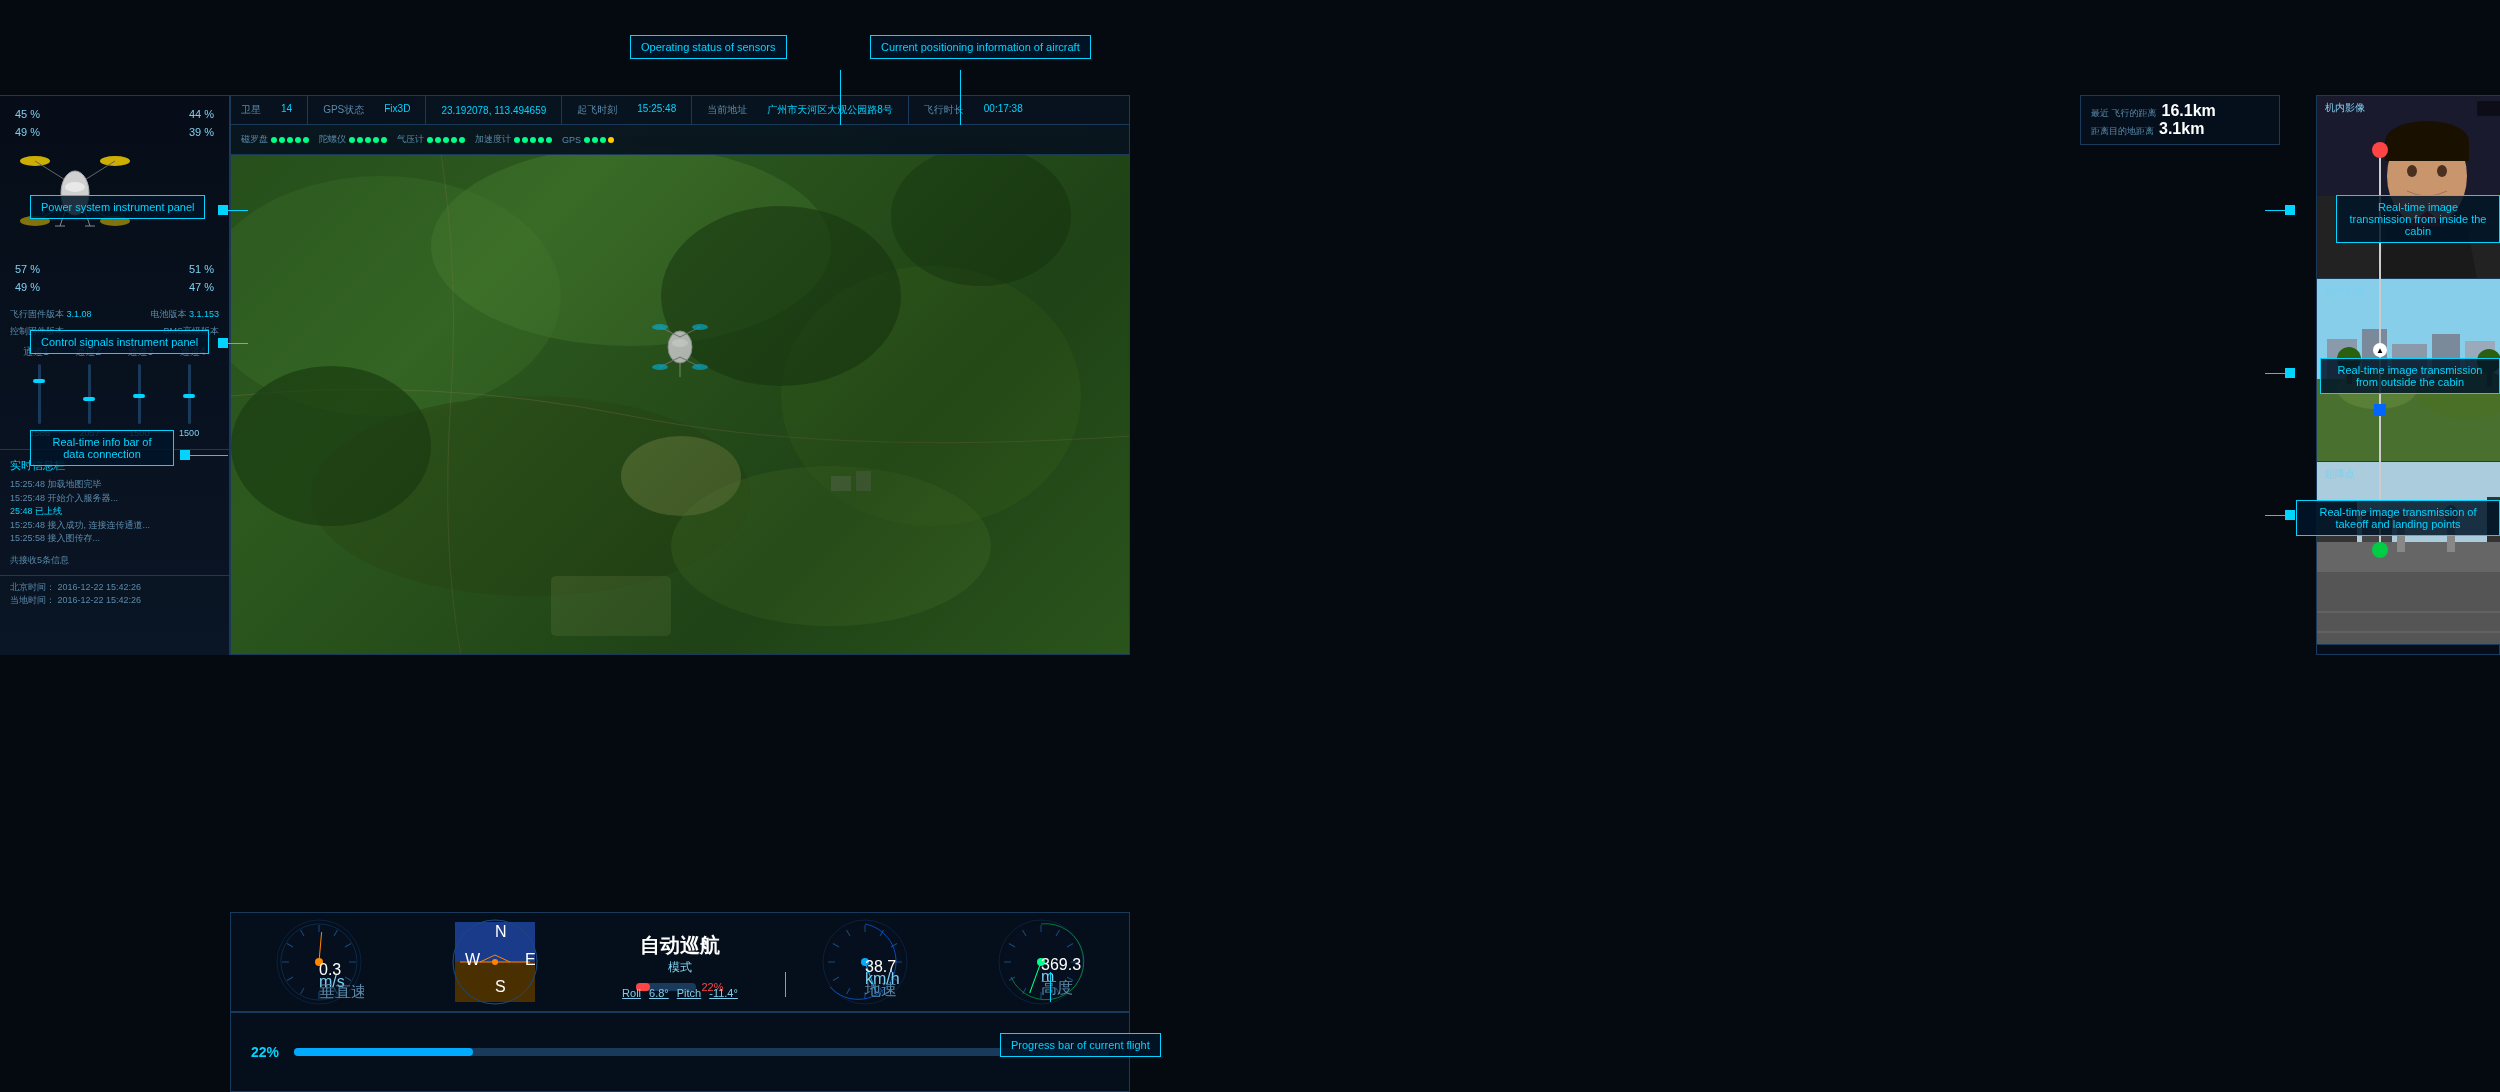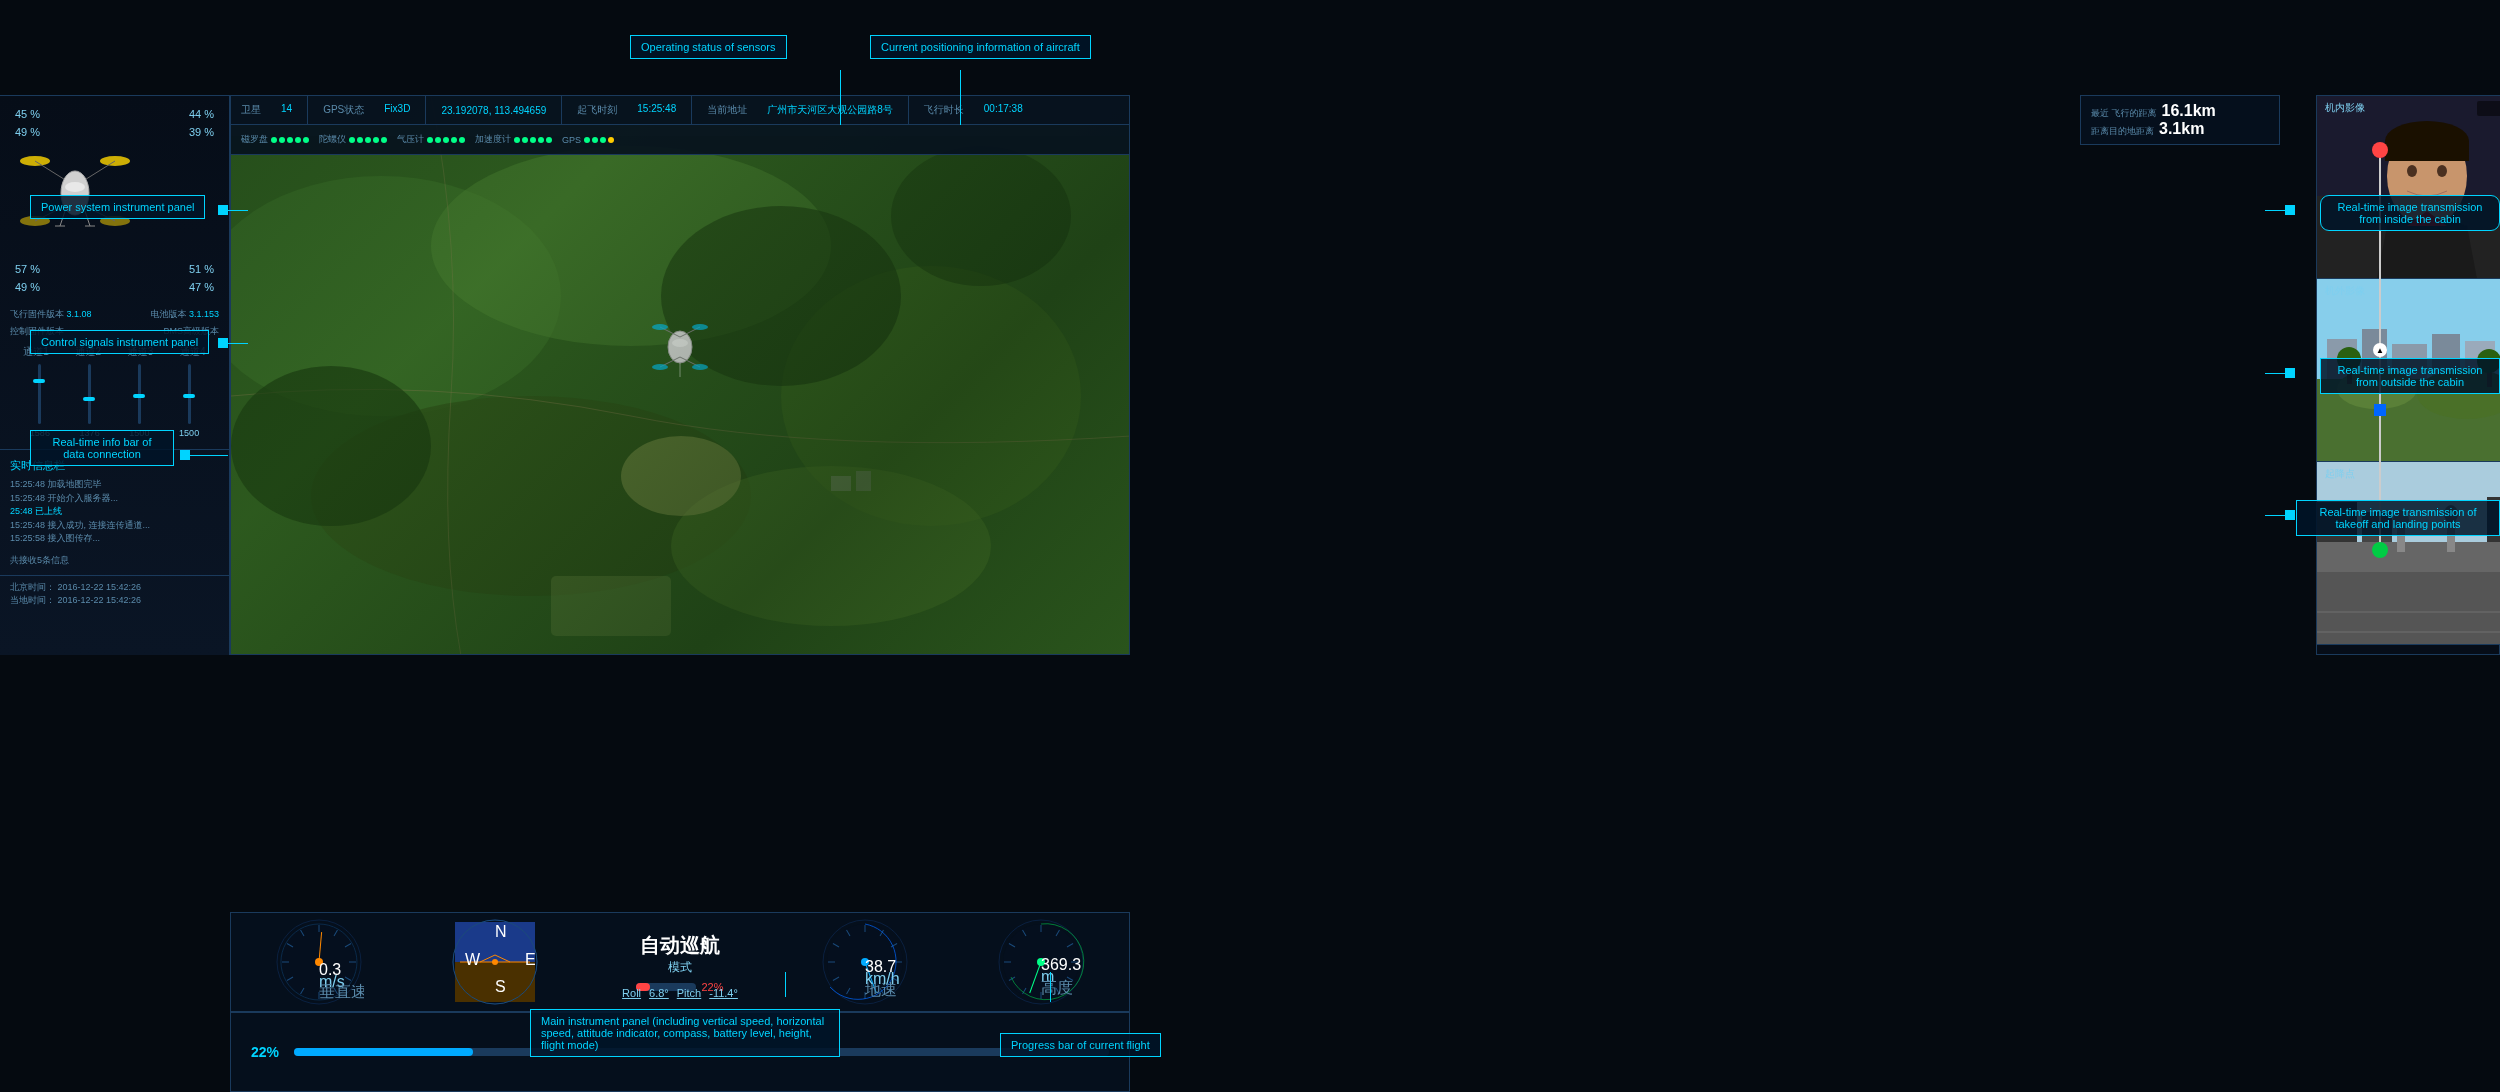--- a/index.html
+++ b/index.html
@@ -733,21 +733,21 @@
         <div class="slider-container">
           <div class="slider-track">
             <div class="slider-thumb" style="top:25%;"></div>
           </div>
           <div class="slider-value">1586</div>
         </div>
         <div class="slider-container">
           <div class="slider-track">
             <div class="slider-thumb" style="top:55%;"></div>
           </div>
-          <div class="slider-value">1376</div>
+          <div class="slider-value">2057</div>
         </div>
         <div class="slider-container">
           <div class="slider-track">
             <div class="slider-thumb" style="top:50%;"></div>
           </div>
           <div class="slider-value">1500</div>
         </div>
         <div class="slider-container">
           <div class="slider-track">
             <div class="slider-thumb" style="top:50%;"></div>
@@ -1040,31 +1040,28 @@
   <div style="position:absolute;left:228px;top:343px;width:20px;height:1px;background:#00d4ff;z-index:100;"></div>
   <div style="position:absolute;left:218px;top:338px;width:10px;height:10px;background:#00d4ff;z-index:100;"></div>
 
   <div class="annotation-box multiline" style="left:30px; top:430px; width:144px;">
     <span>Real-time info bar
 of data connection</span>
   </div>
   <div style="position:absolute;left:190px;top:455px;width:38px;height:1px;background:#00d4ff;z-index:100;"></div>
   <div style="position:absolute;left:180px;top:450px;width:10px;height:10px;background:#00d4ff;z-index:100;"></div>
 
-  <div class="annotation-box multiline" style="left:530px; bottom:35px; width:310px; text-align:left;">
-    <span>Main instrument panel (including vertical speed, horizontal speed, attitude indicator, compass, battery level, height, flight mode)</span>
-  </div>
   <div style="position:absolute;left:785px;bottom:95px;width:1px;height:25px;background:#00d4ff;z-index:100;"></div>
 
   <div class="annotation-box" style="left:1000px; bottom:35px;">
     <span>Progress bar of current flight</span>
   </div>
   <div style="position:absolute;left:1050px;bottom:90px;width:1px;height:30px;background:#00d4ff;z-index:100;"></div>
 
-  <div class="annotation-box multiline" style="right:0px; top:195px; width:180px; left:auto;border-radius:9px;">
+  <div class="annotation-box multiline" style="right:0px; top:195px; width:164px; left:auto;">
     <span>Real-time image transmission
 from inside the cabin</span>
   </div>
   <div style="position:absolute;right:215px;top:210px;width:20px;height:1px;background:#00d4ff;z-index:100;"></div>
   <div style="position:absolute;right:205px;top:205px;width:10px;height:10px;background:#00d4ff;z-index:100;"></div>
 
   <div class="annotation-box multiline" style="right:0px; top:358px; width:180px; left:auto;">
     <span>Real-time image transmission
 from outside the cabin</span>
   </div>

